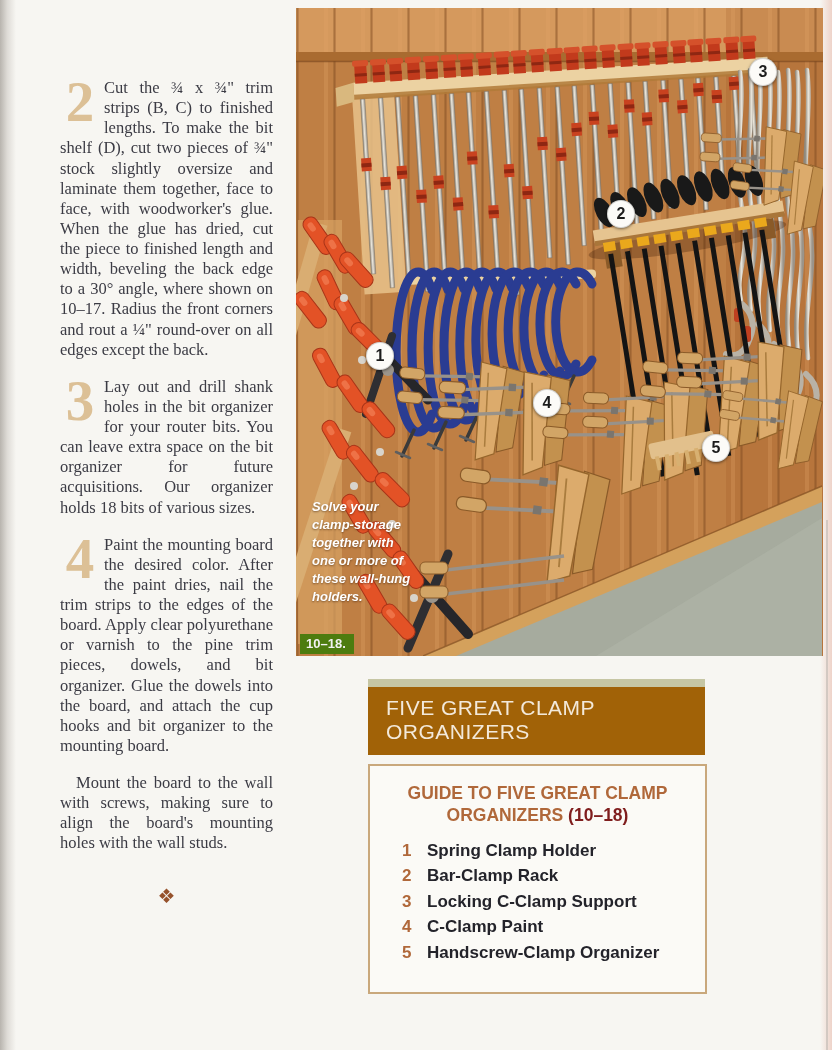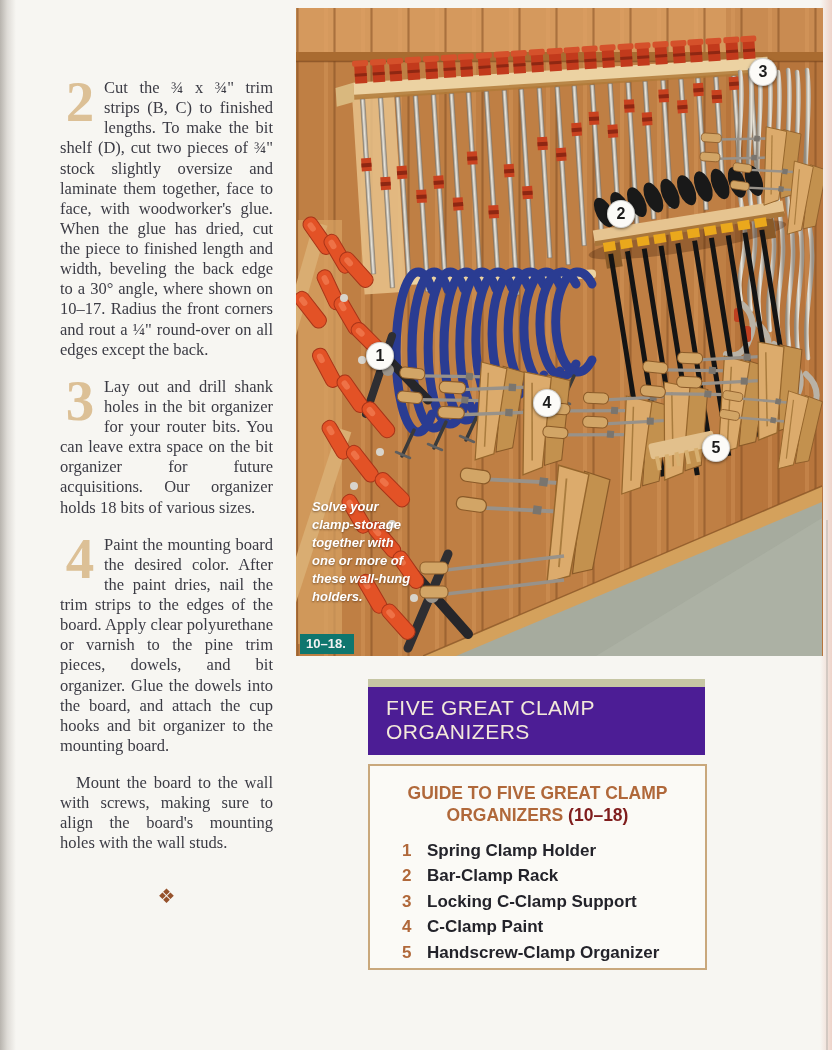--- a/index.html
+++ b/index.html
@@ -22,36 +22,36 @@
   .closing{margin:0;text-indent:16px;font-family:Liberation Serif, serif;}
   .ornament{margin-top:30px;text-align:center;font-size:20px;color:#96522c;
     font-family:"DejaVu Sans",sans-serif;}
 
   
   .photo{position:absolute;left:296px;top:8px;width:527px;height:648px;background:#bf7f44;}
   .photo svg{display:block;}
   .caption{position:absolute;left:16px;top:490px;width:106px;color:#ffffff;
     font:italic bold 13px/1.38 "Liberation Sans",sans-serif;
     text-shadow:0 1px 2px rgba(60,30,10,.55);}
-  .figlabel{position:absolute;left:4px;top:626px;background:#0f766e;color:#f2f2f2;
+  .figlabel{position:absolute;left:4px;top:626px;background:#4d7c0f;color:#f2f2f2;
     font:bold 13px/1 "Liberation Sans",sans-serif;padding:3px 8px 4px 6px;}
   .callout{position:absolute;width:28px;height:28px;border-radius:50%;background:#fcfbf8;
     color:#1c1c1c;font:bold 16px/28px "Liberation Sans",sans-serif;text-align:center;
     box-shadow:0 1px 3px rgba(0,0,0,.5), inset 0 0 0 1px rgba(0,0,0,.15);}
   .co1{left:70px;top:334px;} .co2{left:311px;top:192px;} .co3{left:453px;top:50px;}
   .co4{left:237px;top:381px;} .co5{left:406px;top:426px;}
 
   
   .panel{position:absolute;left:368px;top:679px;width:337px;}
   .panel .sage{height:8px;background:#c6c6a4;}
-  .panel .body{background:#4c1d95;color:#f3e9da;padding:9px 10px 12px 18px;
+  .panel .body{background:#a16207;color:#f3e9da;padding:9px 10px 12px 18px;
     font:21px/1.12 "Liberation Sans",sans-serif;letter-spacing:.5px;}
 
   
-  .guide{position:absolute;left:368px;top:764px;width:339px;height:206px;
+  .guide{position:absolute;left:368px;top:764px;width:339px;height:230px;
     background:#fbfaf6;border:2px solid #c9a87c;box-sizing:border-box;
     font-family:"Liberation Sans",sans-serif;}
   .guide-title{margin-top:17px;text-align:center;font-weight:bold;font-size:17.5px;line-height:1.25;
     color:#b0683a;}
   .guide-title .ref{color:#7f1d1d;}
   .guide-list{list-style:none;margin:14px 0 0 0;padding:0 0 0 32px;}
   .guide-list li{display:flex;margin-bottom:5.5px;font-weight:bold;font-size:17px;color:#23232a;}
   .guide-list .num{color:#b0683a;width:25px;flex:none;}
 </style>
 </head>

